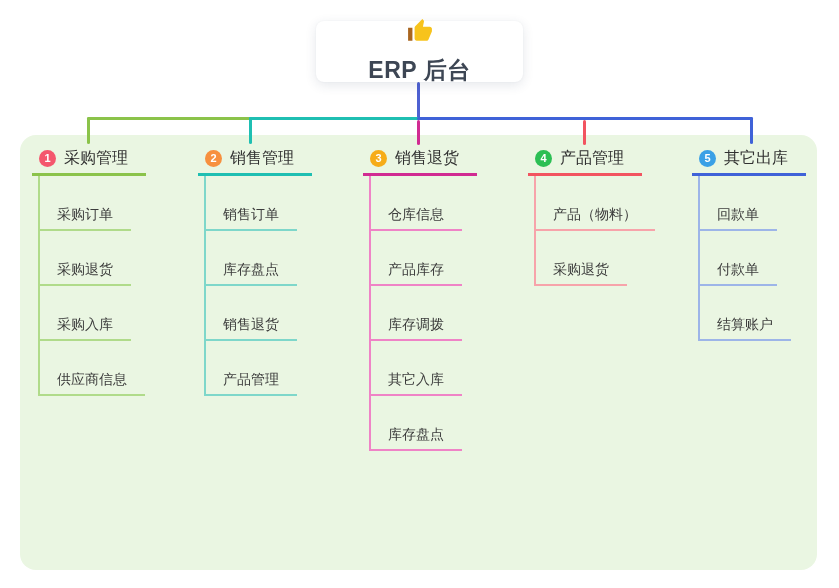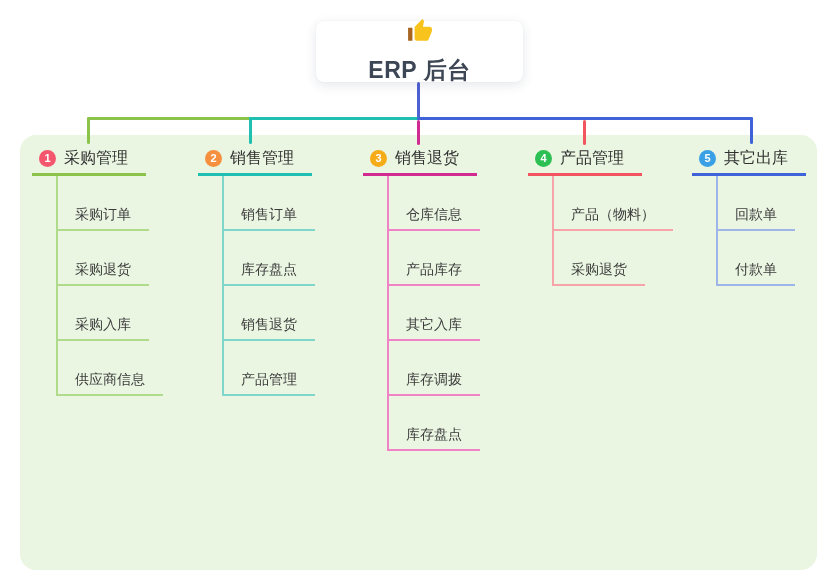--- a/index.html
+++ b/index.html
@@ -39,21 +39,21 @@
     display:flex;align-items:center;gap:8px;width:114px;height:33px;
     padding-left:7px;box-sizing:border-box;border-bottom:3px solid var(--c);
     cursor:default;
   }
   .badge{
     width:17px;height:17px;border-radius:50%;flex:0 0 17px;
     color:#fff;font-size:11px;font-weight:700;line-height:1;
     display:flex;align-items:center;justify-content:center;
   }
   .branch-label{font-size:16px;color:#313131;white-space:nowrap;}
-  .children{margin-left:24px;border-left:2px solid var(--cl);}
+  .children{margin-left:6px;border-left:2px solid var(--cl);}
   .child-row{height:55px;display:flex;align-items:flex-end;}
   .child{
     display:inline-block;white-space:nowrap;font-size:14px;color:#3c3c3c;line-height:1;
     padding:0 18px 8px 17px;border-bottom:2px solid var(--cl);
   }
 </style>
 </head>
 <body>
 
 <div class="canvas">
@@ -128,24 +128,24 @@
       <span class="branch-label">销售退货</span>
     </div>
     <div class="children">
       <div class="child-row">
           <span class="child">仓库信息</span>
         </div>
       <div class="child-row">
           <span class="child">产品库存</span>
         </div>
       <div class="child-row">
-          <span class="child">其它入库</span>
+          <span class="child">库存调拨</span>
         </div>
       <div class="child-row">
-          <span class="child">库存调拨</span>
+          <span class="child">其它入库</span>
         </div>
       <div class="child-row">
           <span class="child">库存盘点</span>
         </div>
     </div>
   </div>
 
   <div class="branch b3" style="--c: #f25460; --cl: #f7a3aa;">
     <div class="branch-header">
       <span class="badge" style="background: rgb(44, 191, 84);">4</span>
@@ -166,16 +166,19 @@
       <span class="badge" style="background: rgb(58, 160, 230);">5</span>
       <span class="branch-label">其它出库</span>
     </div>
     <div class="children">
       <div class="child-row">
           <span class="child">回款单</span>
         </div>
       <div class="child-row">
           <span class="child">付款单</span>
         </div>
+      <div class="child-row">
+          <span class="child">结算账户</span>
+        </div>
     </div>
   </div>
 
 </div>
 
 </body></html>

